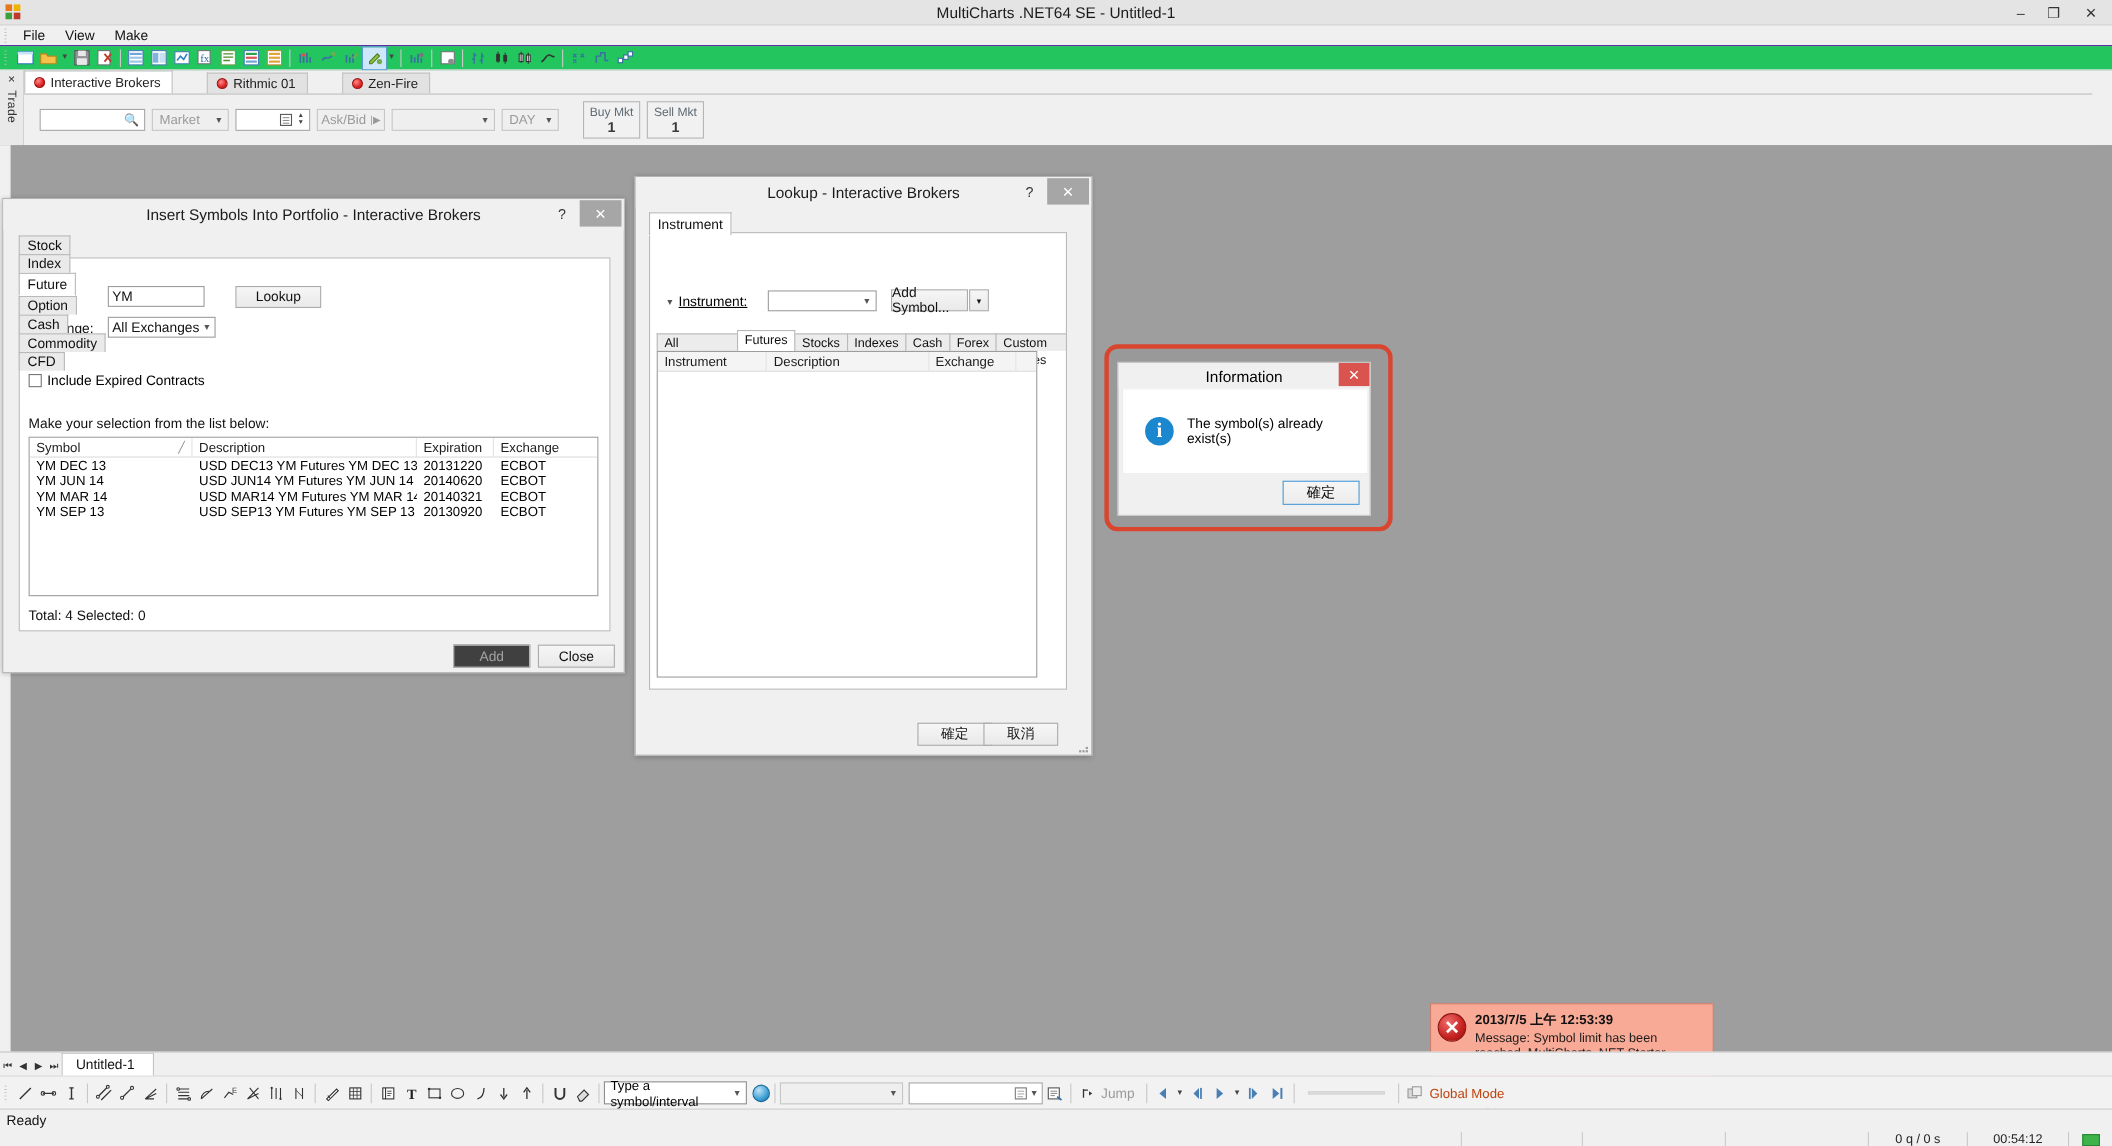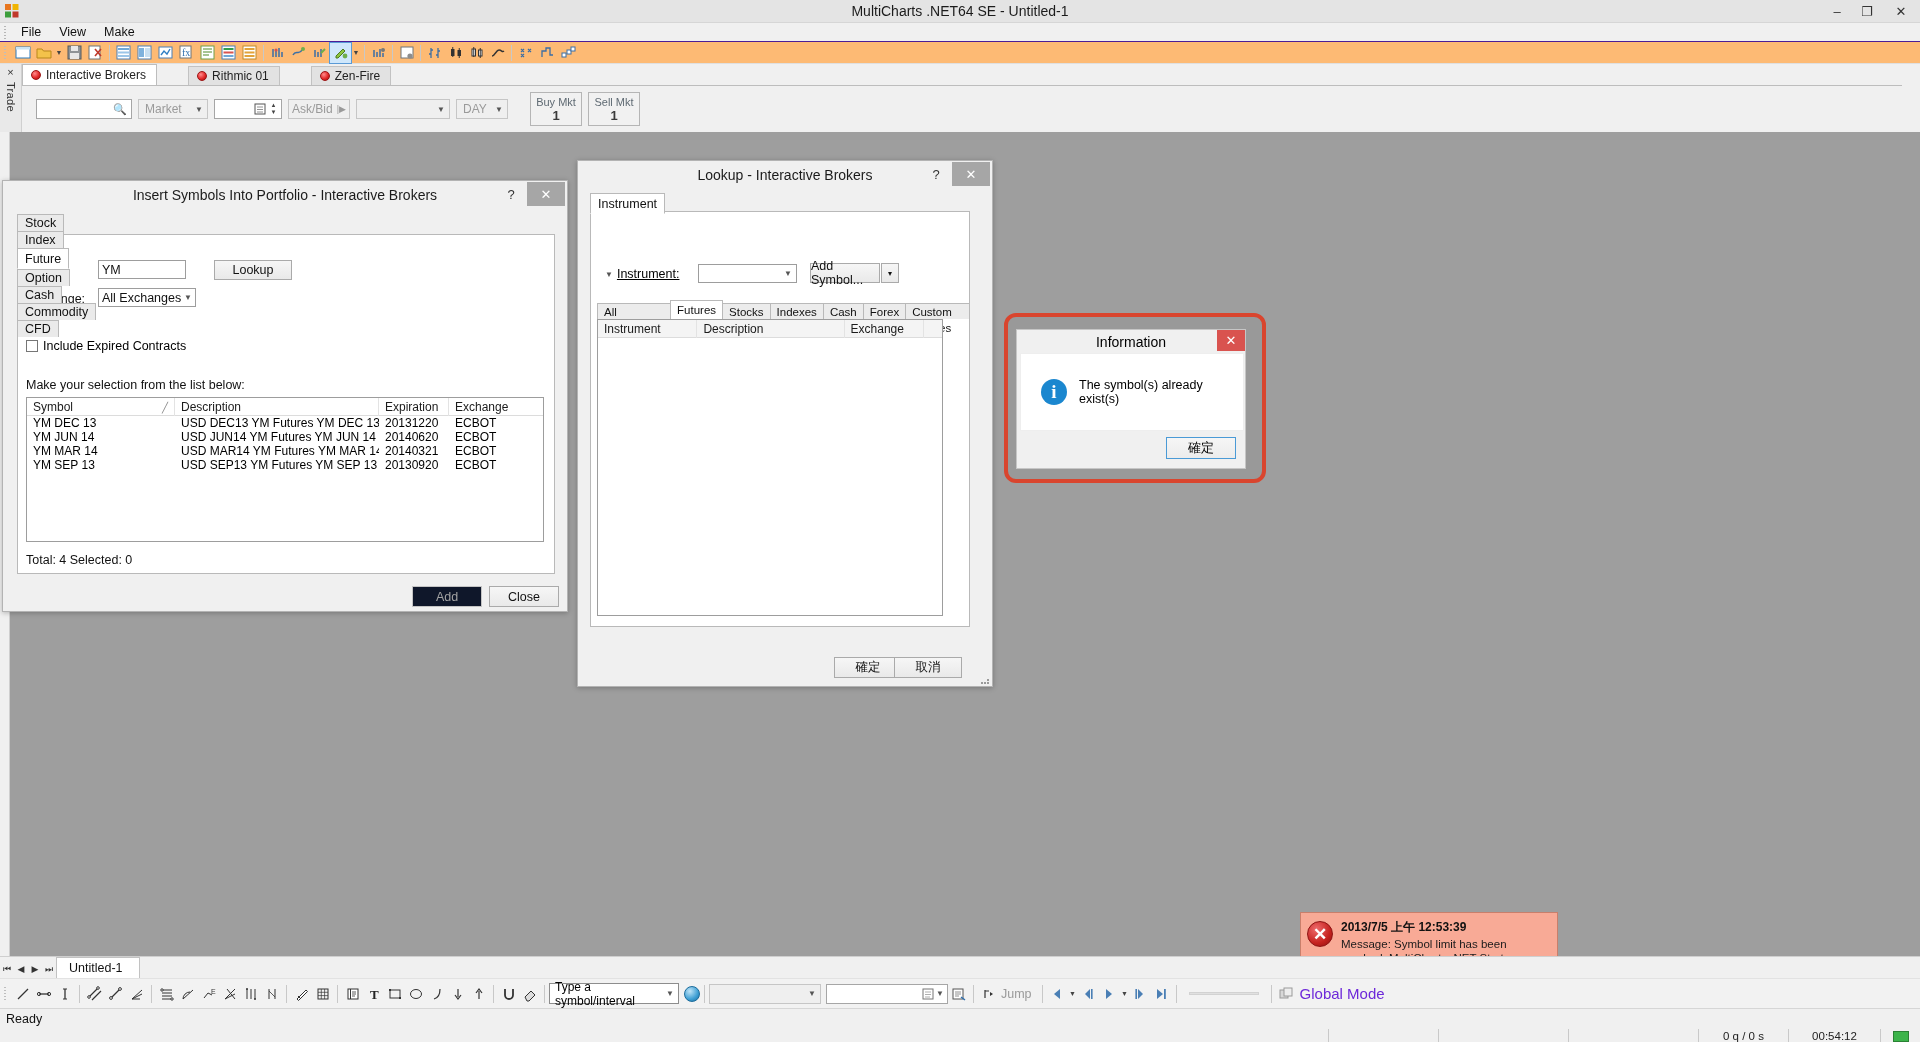--- a/index.html
+++ b/index.html
@@ -41,21 +41,21 @@
     border-bottom: 1px solid #4c1d95;
   }
   .menubar .grip { width: 8px; height: 14px; margin: 0 2px;
     background-image: repeating-linear-gradient(to bottom,#b6b6b6 0 1px,transparent 1px 3px);
     background-size: 2px 3px; background-repeat: repeat-y; background-position: 2px 1px; }
   .menuitem { padding: 1px 9px; font-size: 12.5px; color: #111; }
 
   
   .toolbar {
     position: absolute; top: 42px; left: 0; width: 1920px; height: 22px;
-    background: #fdba74; display: flex; align-items: center;
+    background: #22c55e; display: flex; align-items: center;
     border-bottom: 1px solid #e0e0e0;
   }
   .tb-grip { width: 6px; height: 16px; margin: 0 3px;
     background-image: repeating-linear-gradient(to bottom,#bdbdbd 0 1px,transparent 1px 3px);
     background-size: 2px 3px; background-repeat: repeat-y; background-position: 1px 1px; }
   .tbtn { width: 21px; height: 20px; display: flex; align-items: center; justify-content: center; }
   .tbtn.active { background: #cfe7fb; outline: 1px solid #5a9ad6; }
   .tsep { width: 1px; height: 16px; background: #c8c8c8; margin: 0 3px; }
   .tdrop { width: 10px; height: 20px; display:flex;align-items:center;justify-content:center;font-size:7px;color:#444;}
 
@@ -154,21 +154,21 @@
   }
   .field-label { position: absolute; font-size: 12.5px; color: #111; }
   .txtin {
     position: absolute; background: #fff; border: 1px solid #9d9d9d; height: 19px;
     font-size: 12.5px; padding: 0 3px; line-height: 18px; color: #111;
   }
   .btn {
     background: linear-gradient(to bottom,#f6f6f6,#e9e9e9); border: 1px solid #aaa;
     font-size: 12.5px; color: #111; display:flex; align-items:center; justify-content:center;
   }
-  .btn.dis { color: #a2a2a2; background: #0f172a; border-color: #c4c4c4; }
+  .btn.dis { color: #a2a2a2; background: #404040; border-color: #c4c4c4; }
   .chkrow { position: absolute; display: flex; align-items: center; gap: 5px; font-size: 12.5px; }
   .chkbox { width: 12px; height: 12px; border: 1px solid #767676; background: #fff; }
 
   
   .grid {
     position: absolute; background: #fff; border: 1px solid #9d9d9d; overflow: hidden;
   }
   .grid-head { display: flex; height: 18px; background: #fff; border-bottom: 1px solid #dcdcdc; }
   .gh {
     font-size: 12px; color: #1b1b1b; padding: 1px 0 0 6px; position: relative;
@@ -941,21 +941,21 @@
 
     <div style="width:70px; height:3px; background:#e0e0e0; border:1px solid #d2d2d2; margin:0 8px;"></div>
     <div class="dsep"></div>
 
     <div class="dbtn">
       <svg width="16" height="16">
           <rect x="2" y="4" width="8" height="8" fill="#d8d8d8" stroke="#9a9a9a"></rect>
           <rect x="6" y="2" width="8" height="8" fill="#eee" stroke="#9a9a9a"></rect>
         </svg>
       </div>
-    <div style="font-size:15px; color:#6d28d9; padding-left:3px;">Global Mode</div>
+    <div style="font-size:12px; color:#c2410c; padding-left:3px;">Global Mode</div>
   </div>
 
   <div class="statusbar">
     <div class="ready">Ready</div>
     <div class="sb-cells">
       <div class="sb-cell" style="width:110px;"></div>
       <div class="sb-cell" style="width:130px;"></div>
       <div class="sb-cell" style="width:130px;"></div>
       <div class="sb-cell" style="width:90px;text-align:center;">0 q / 0 s</div>
       <div class="sb-cell" style="width:92px;">00:54:12</div>

